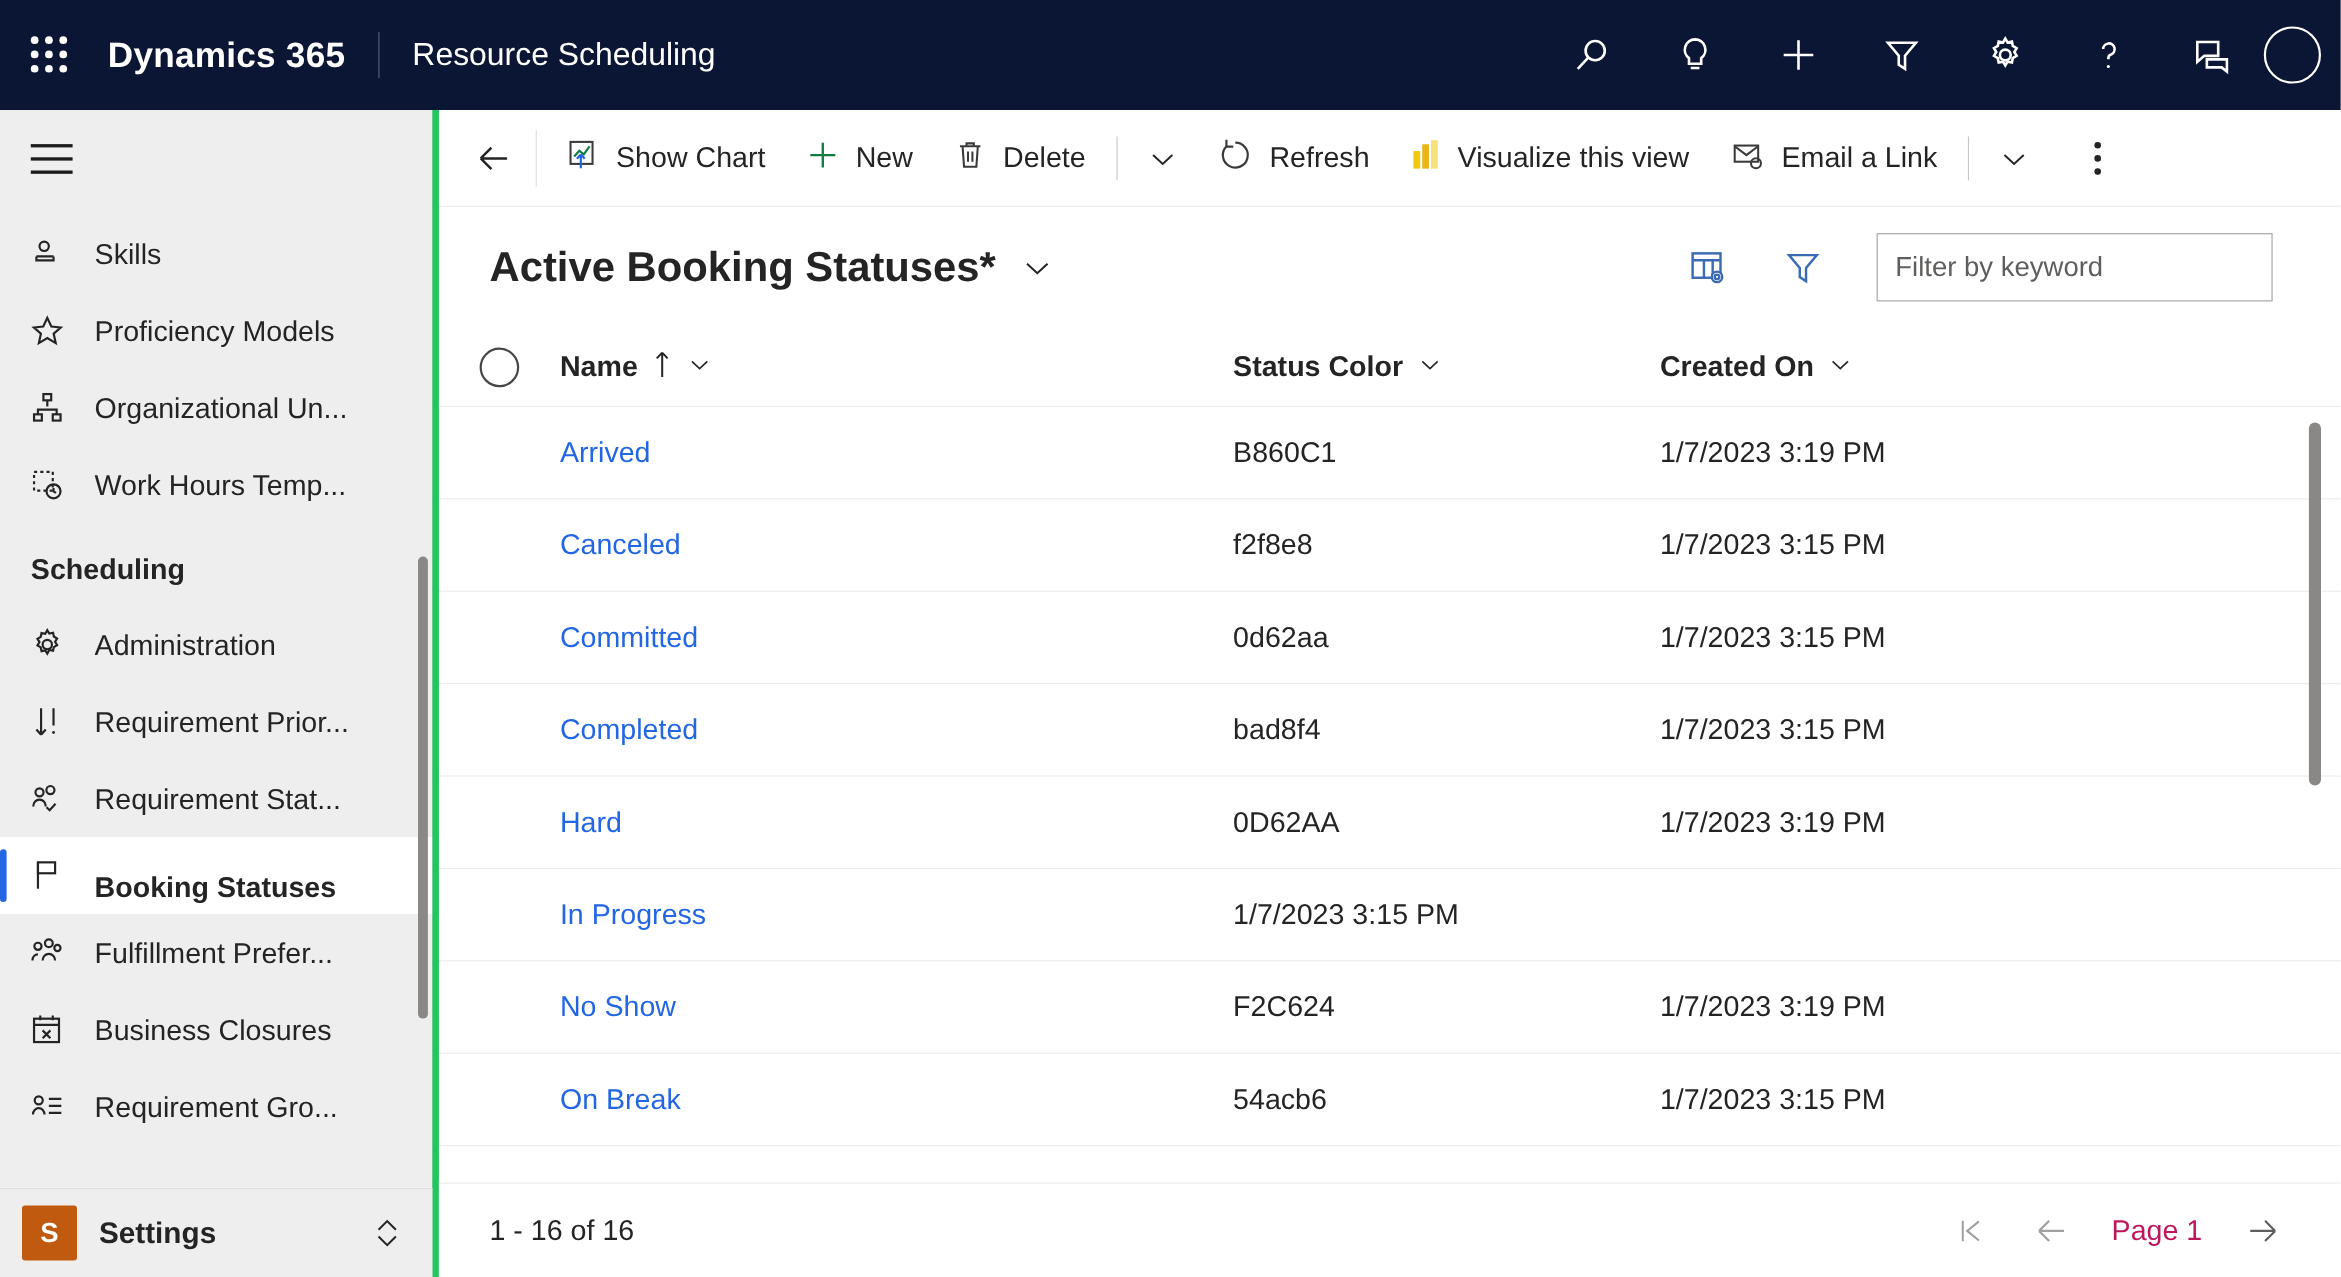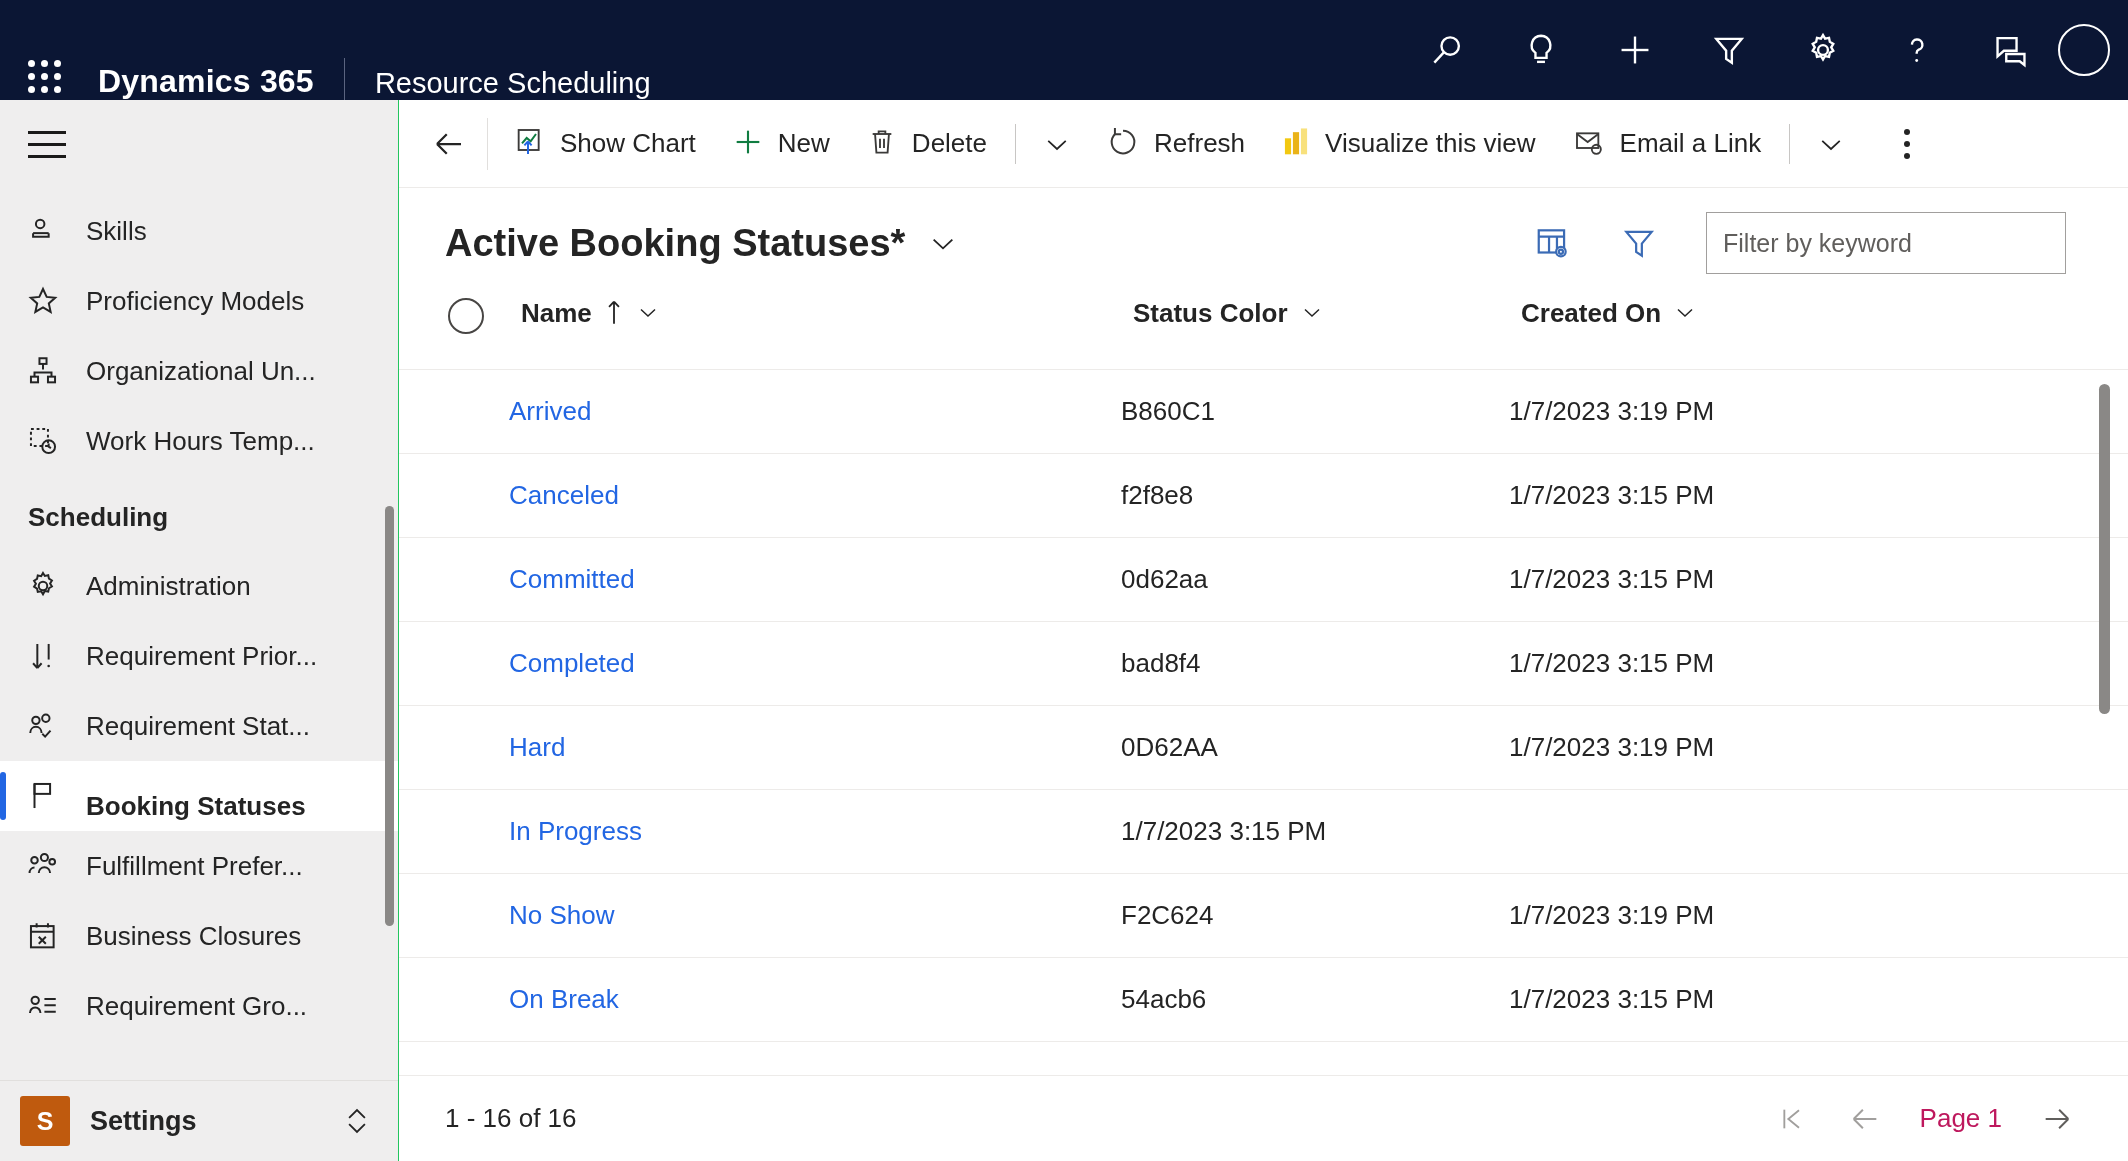--- a/index.html
+++ b/index.html
@@ -7,21 +7,21 @@
     width: 2128px; height: 1161px;
     font-family: "Liberation Sans", sans-serif;
     background: #ffffff; overflow: hidden;
   }
   body { display: flex; flex-direction: column; }
 
   
   #app-header {
     height: 100px; min-height: 100px;
     background: #0b1634;
-    display: flex; align-items: flex-end;
+    display: flex; align-items: center;
     padding: 0 0 0 22px;
     color: #ffffff; position: relative;
   }
   .waffle { width: 46px; height: 46px; display: grid;
     grid-template-columns: repeat(3,1fr); grid-template-rows: repeat(3,1fr);
     gap: 5px; padding: 6px; cursor: pointer; }
   .waffle i { display:block; width:7px; height:7px; border-radius:50%; background:#ffffff; }
   #brand-title { font-size: 32px; font-weight: 600; margin-left: 30px; letter-spacing: .2px; }
   #header-divider { width: 1px; height: 42px; background: #5b6480; margin: 0 30px; }
   #app-name { font-size: 29px; font-weight: 400; color: #ffffff; }
@@ -32,21 +32,21 @@
   #avatar-wrap { width: 70px; height: 100px; display:flex; align-items:center; justify-content:flex-start; }
   #avatar { width: 52px; height: 52px; border-radius: 50%; border: 2px solid #ffffff; }
 
   
   #body-area { flex: 1; display: flex; min-height: 0; }
 
   
   #sidebar {
     width: 399px; min-width: 399px; background: #efeeee;
     display: flex; flex-direction: column; position: relative;
-    border-right: 1px solid #22c55e;
+    border-right: 6px solid #22c55e;
   }
   #hamburger-row { height: 88px; display: flex; align-items: center; padding-left: 28px; }
   #hamburger { width: 46px; height: 46px; display:flex; flex-direction: column;
                justify-content: center; gap: 9px; cursor: pointer; }
   #hamburger span { display:block; width: 38px; height: 3px; background: #1b1a19; }
   #nav-scroll { flex: 1; overflow: hidden; position: relative; padding-top: 8px; }
   .nav-item {
     height: 70px; display: flex; align-items: center;
     padding-left: 26px; cursor: pointer; position: relative; color: #242424;
   }
@@ -107,22 +107,22 @@
   }
   #keyword-input {
     border: none; outline: none; width: 100%; font-size: 25px;
     font-family: "Liberation Sans", sans-serif; color: #242424; background: transparent;
   }
   #keyword-input::placeholder { color: #605e5c; }
 
   
   #grid-wrap { flex: 1; display: flex; flex-direction: column; min-height: 0; position: relative; }
   #grid-header {
-    height: 72px; min-height: 72px; display: flex; align-items: flex-start;
-    border-bottom: 1px solid #edebe9; padding-left: 12px;
+    height: 72px; min-height: 72px; display: flex; align-items: center;
+    border-bottom: 1px solid #edebe9; padding-left: 0;
   }
   .col-select { width: 110px; min-width:110px; display:flex; align-items:center; justify-content:center; }
   #select-all-circle { width: 36px; height: 36px; border: 2px solid #484644; border-radius: 50%; cursor: pointer; }
   .col-head { display: flex; align-items: center; gap: 12px; cursor: pointer; }
   .col-head .col-text { font-size: 26px; font-weight: 600; color: #242424; }
   .col-name { width: 612px; min-width: 612px; }
   .col-status { width: 388px; min-width: 388px; }
   .col-created { flex: 1; }
 
   #grid-rows { flex: 1; overflow: hidden; position: relative; }

